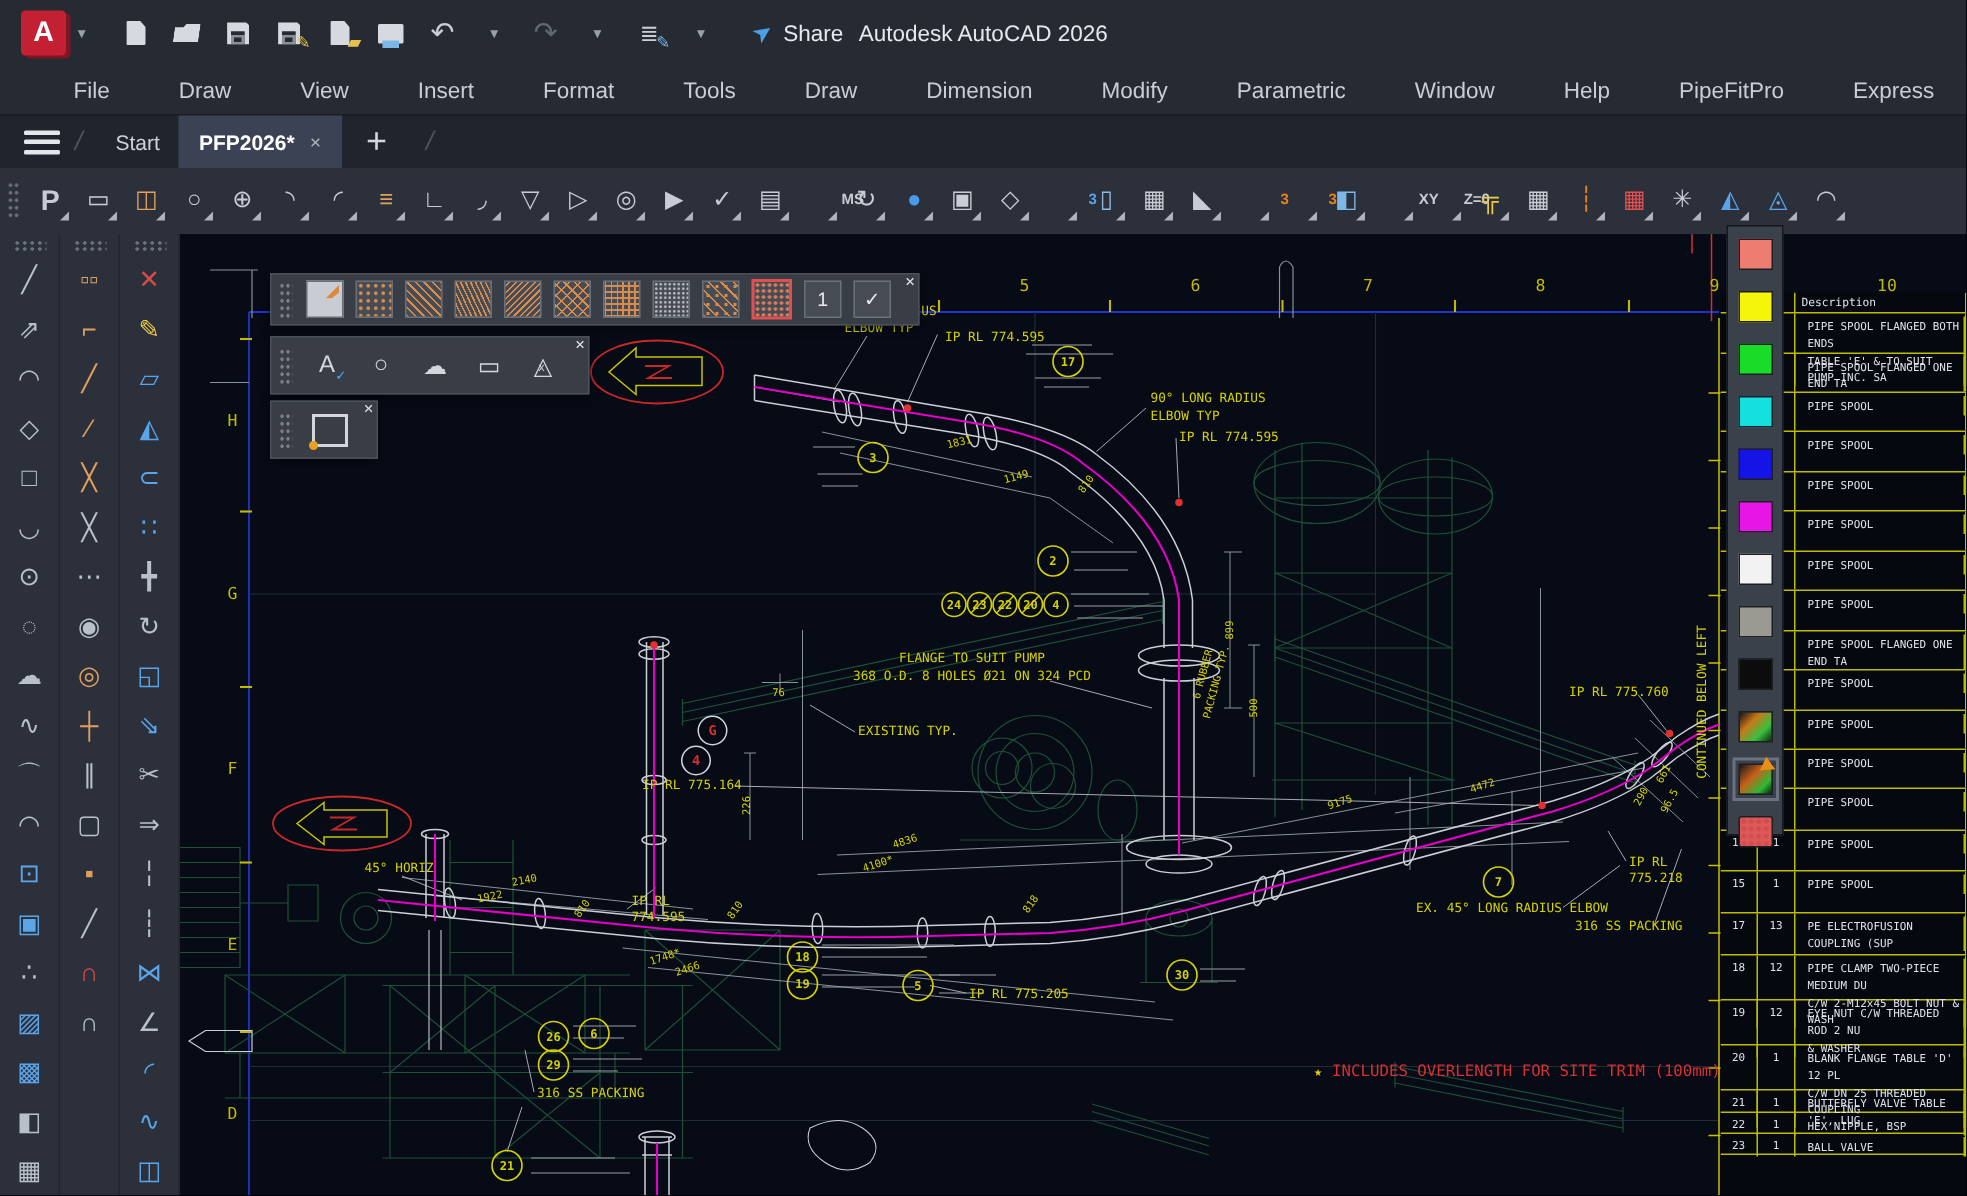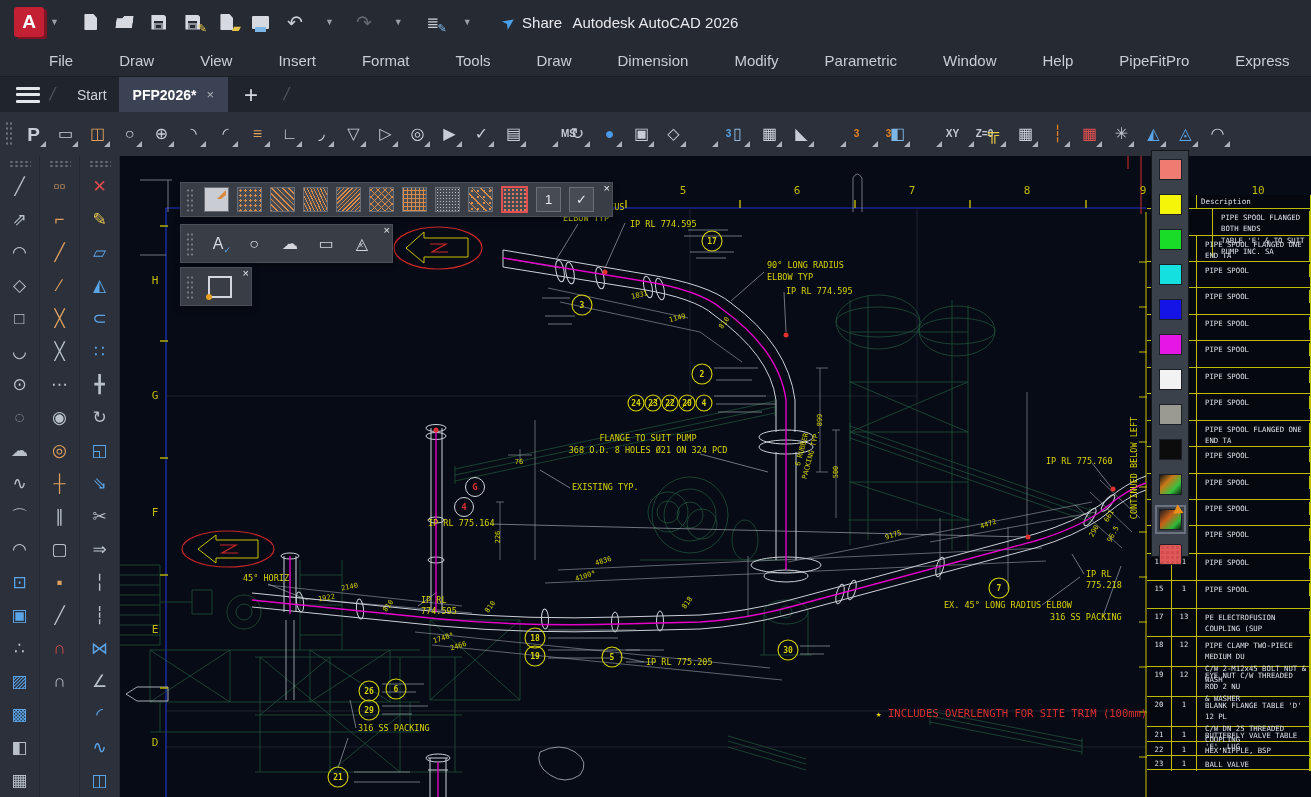--- a/index.html
+++ b/index.html
@@ -766,21 +766,21 @@
       <div class="swatch sw-redgrid"></div>
     </div>
 
   <div class="ptable">
     <div class="pt-head">
       <div></div>
       <div></div>
       <div>Description</div>
     </div>
     <div id="ptrows">
-        <div class="ptrow" style="height: 27px; box-sizing: border-box; margin-left: 16px;">
+        <div class="ptrow" style="height: 27px; box-sizing: border-box;">
           <div class="c1"></div>
           <div class="c2"></div>
           <div class="c3">
             <div>PIPE SPOOL FLANGED BOTH ENDS</div>
             <div>TABLE 'E' &amp; TO SUIT PUMP INC. SA</div>
           </div>
         </div>
         <div class="ptrow" style="height: 26px; box-sizing: border-box;">
           <div class="c1"></div>
           <div class="c2"></div>

